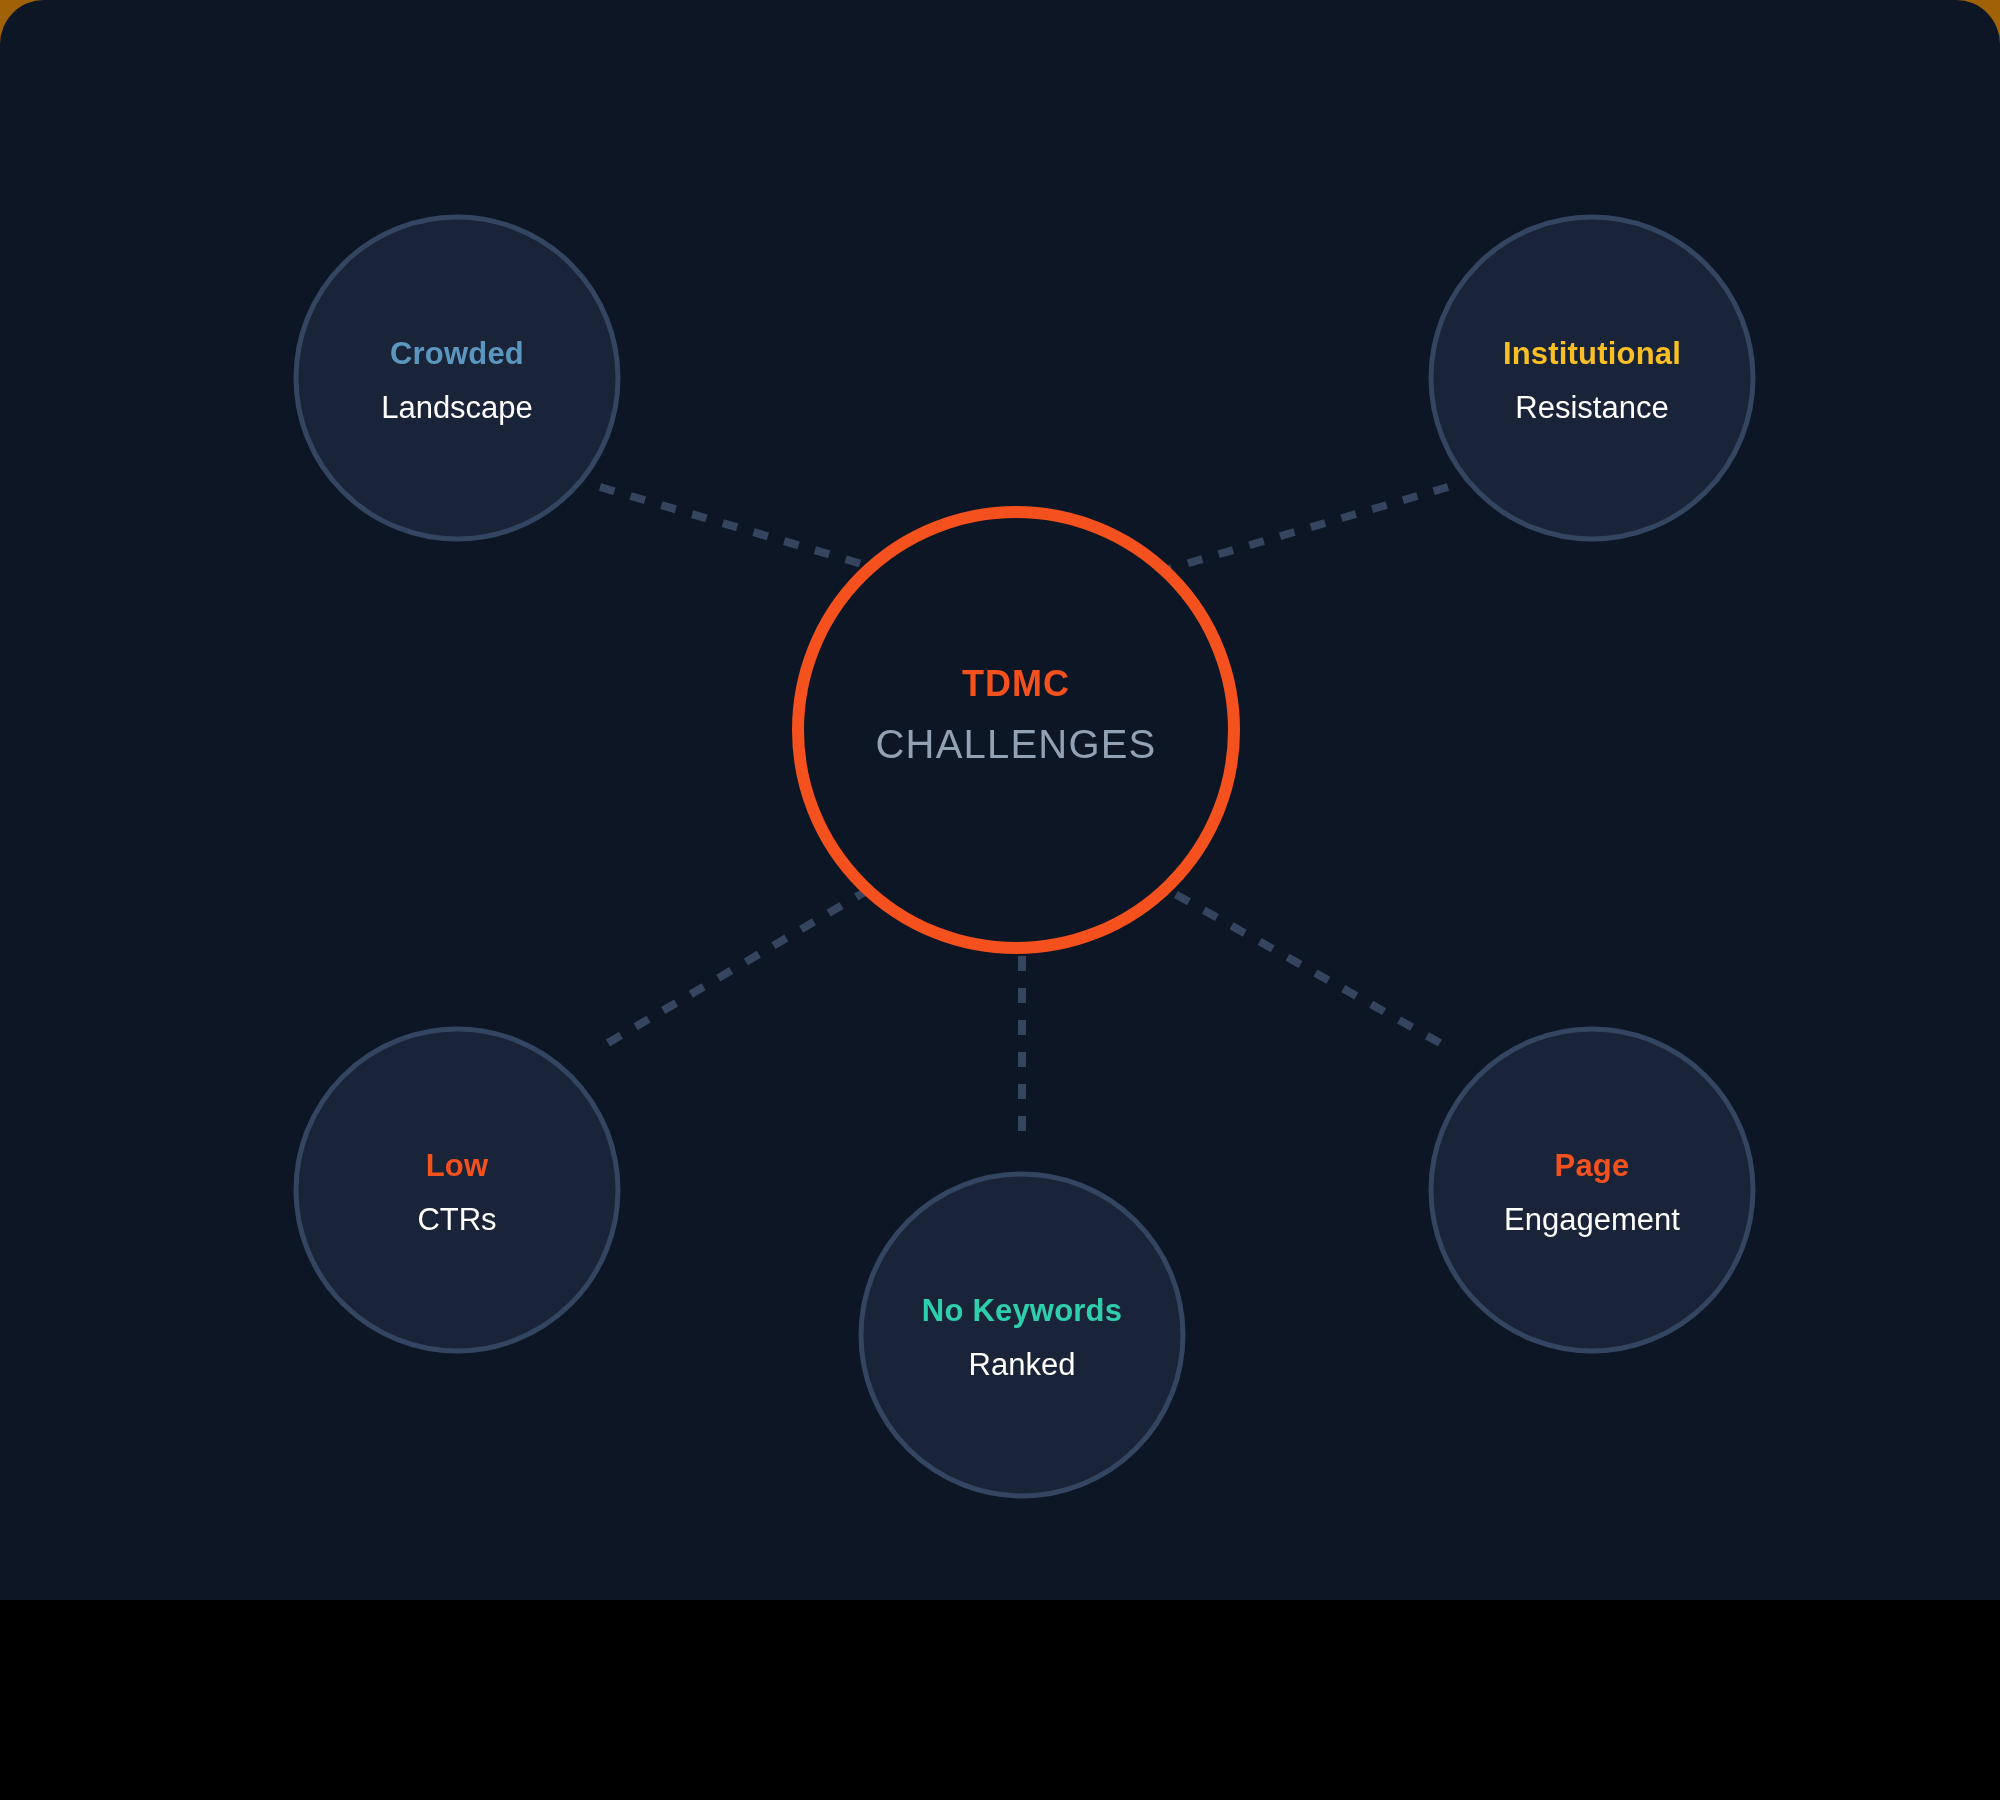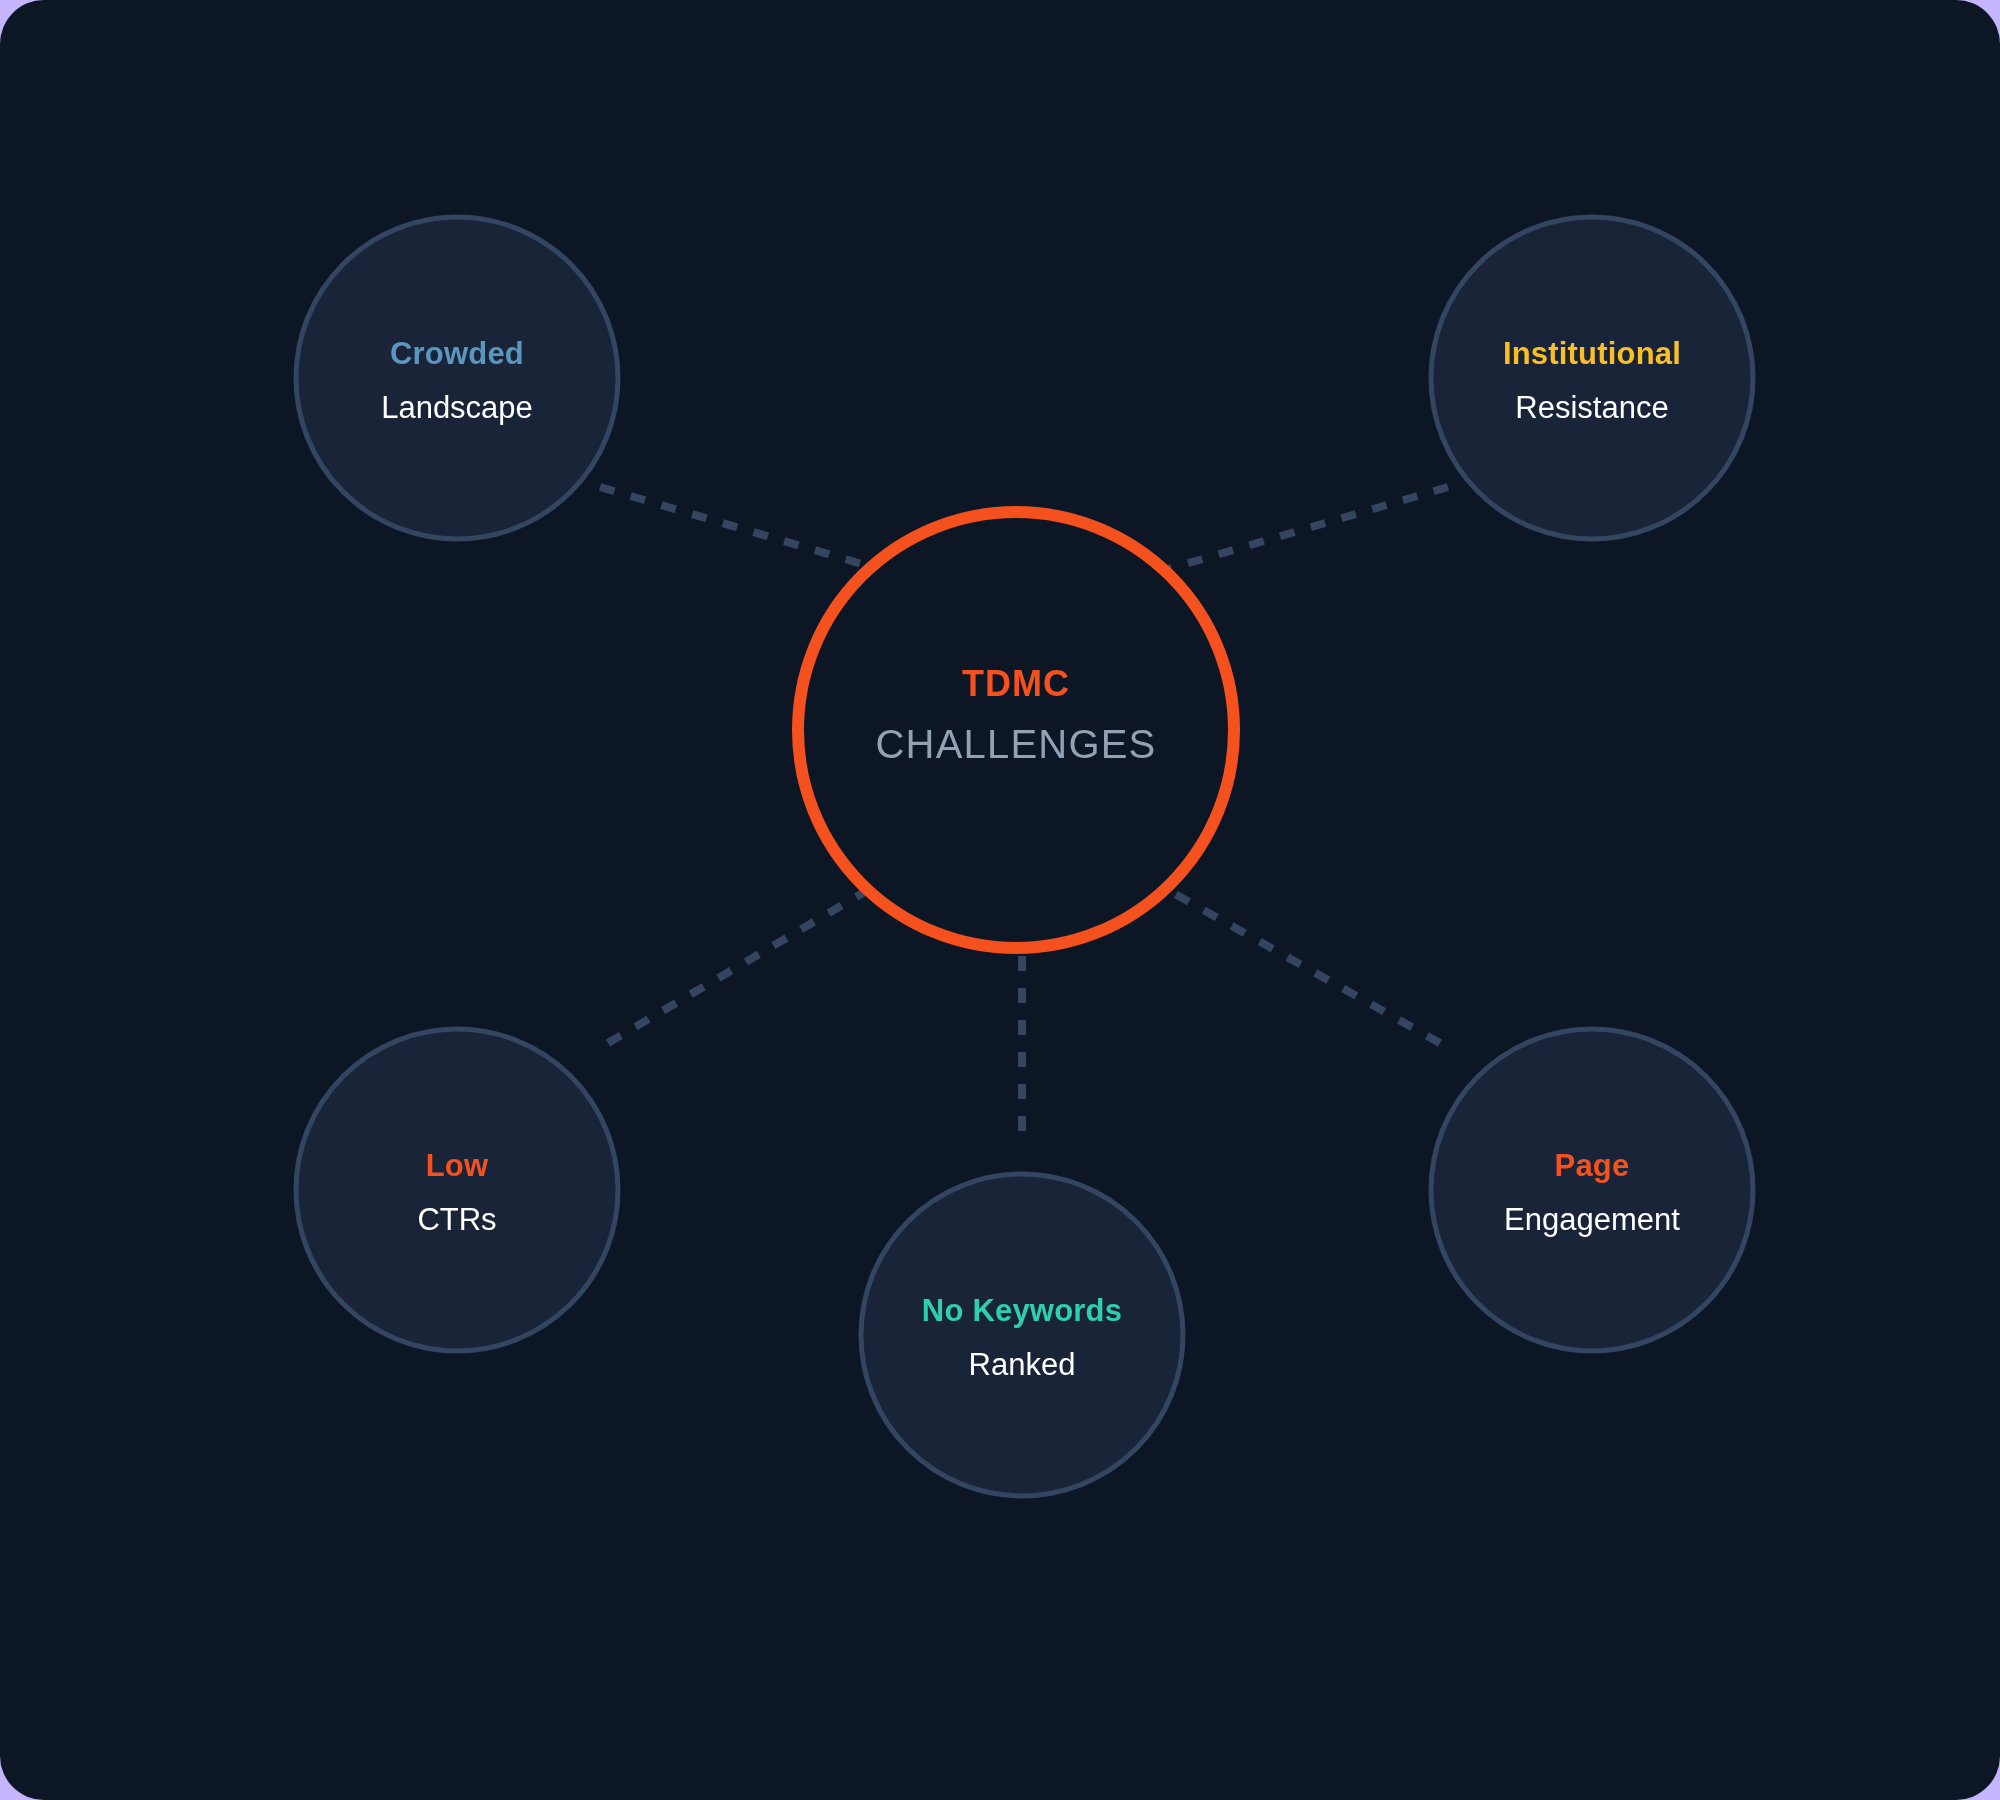--- a/index.html
+++ b/index.html
@@ -3,22 +3,22 @@
 <meta charset="utf-8">
 <style>
   html, body {
     margin: 0;
     padding: 0;
     background: #000000;
   }
   #canvas {
     position: relative;
     width: 2000px;
-    height: 1800px;
-    background: #c4b5fd;
+    height: 1600px;
+    background: #a16207;
     font-family: "Liberation Sans", sans-serif;
     overflow: hidden;
   }
   #board {
     position: absolute;
     left: 0;
     top: 0;
     width: 2000px;
     height: 1800px;
     background: #0d1624;

